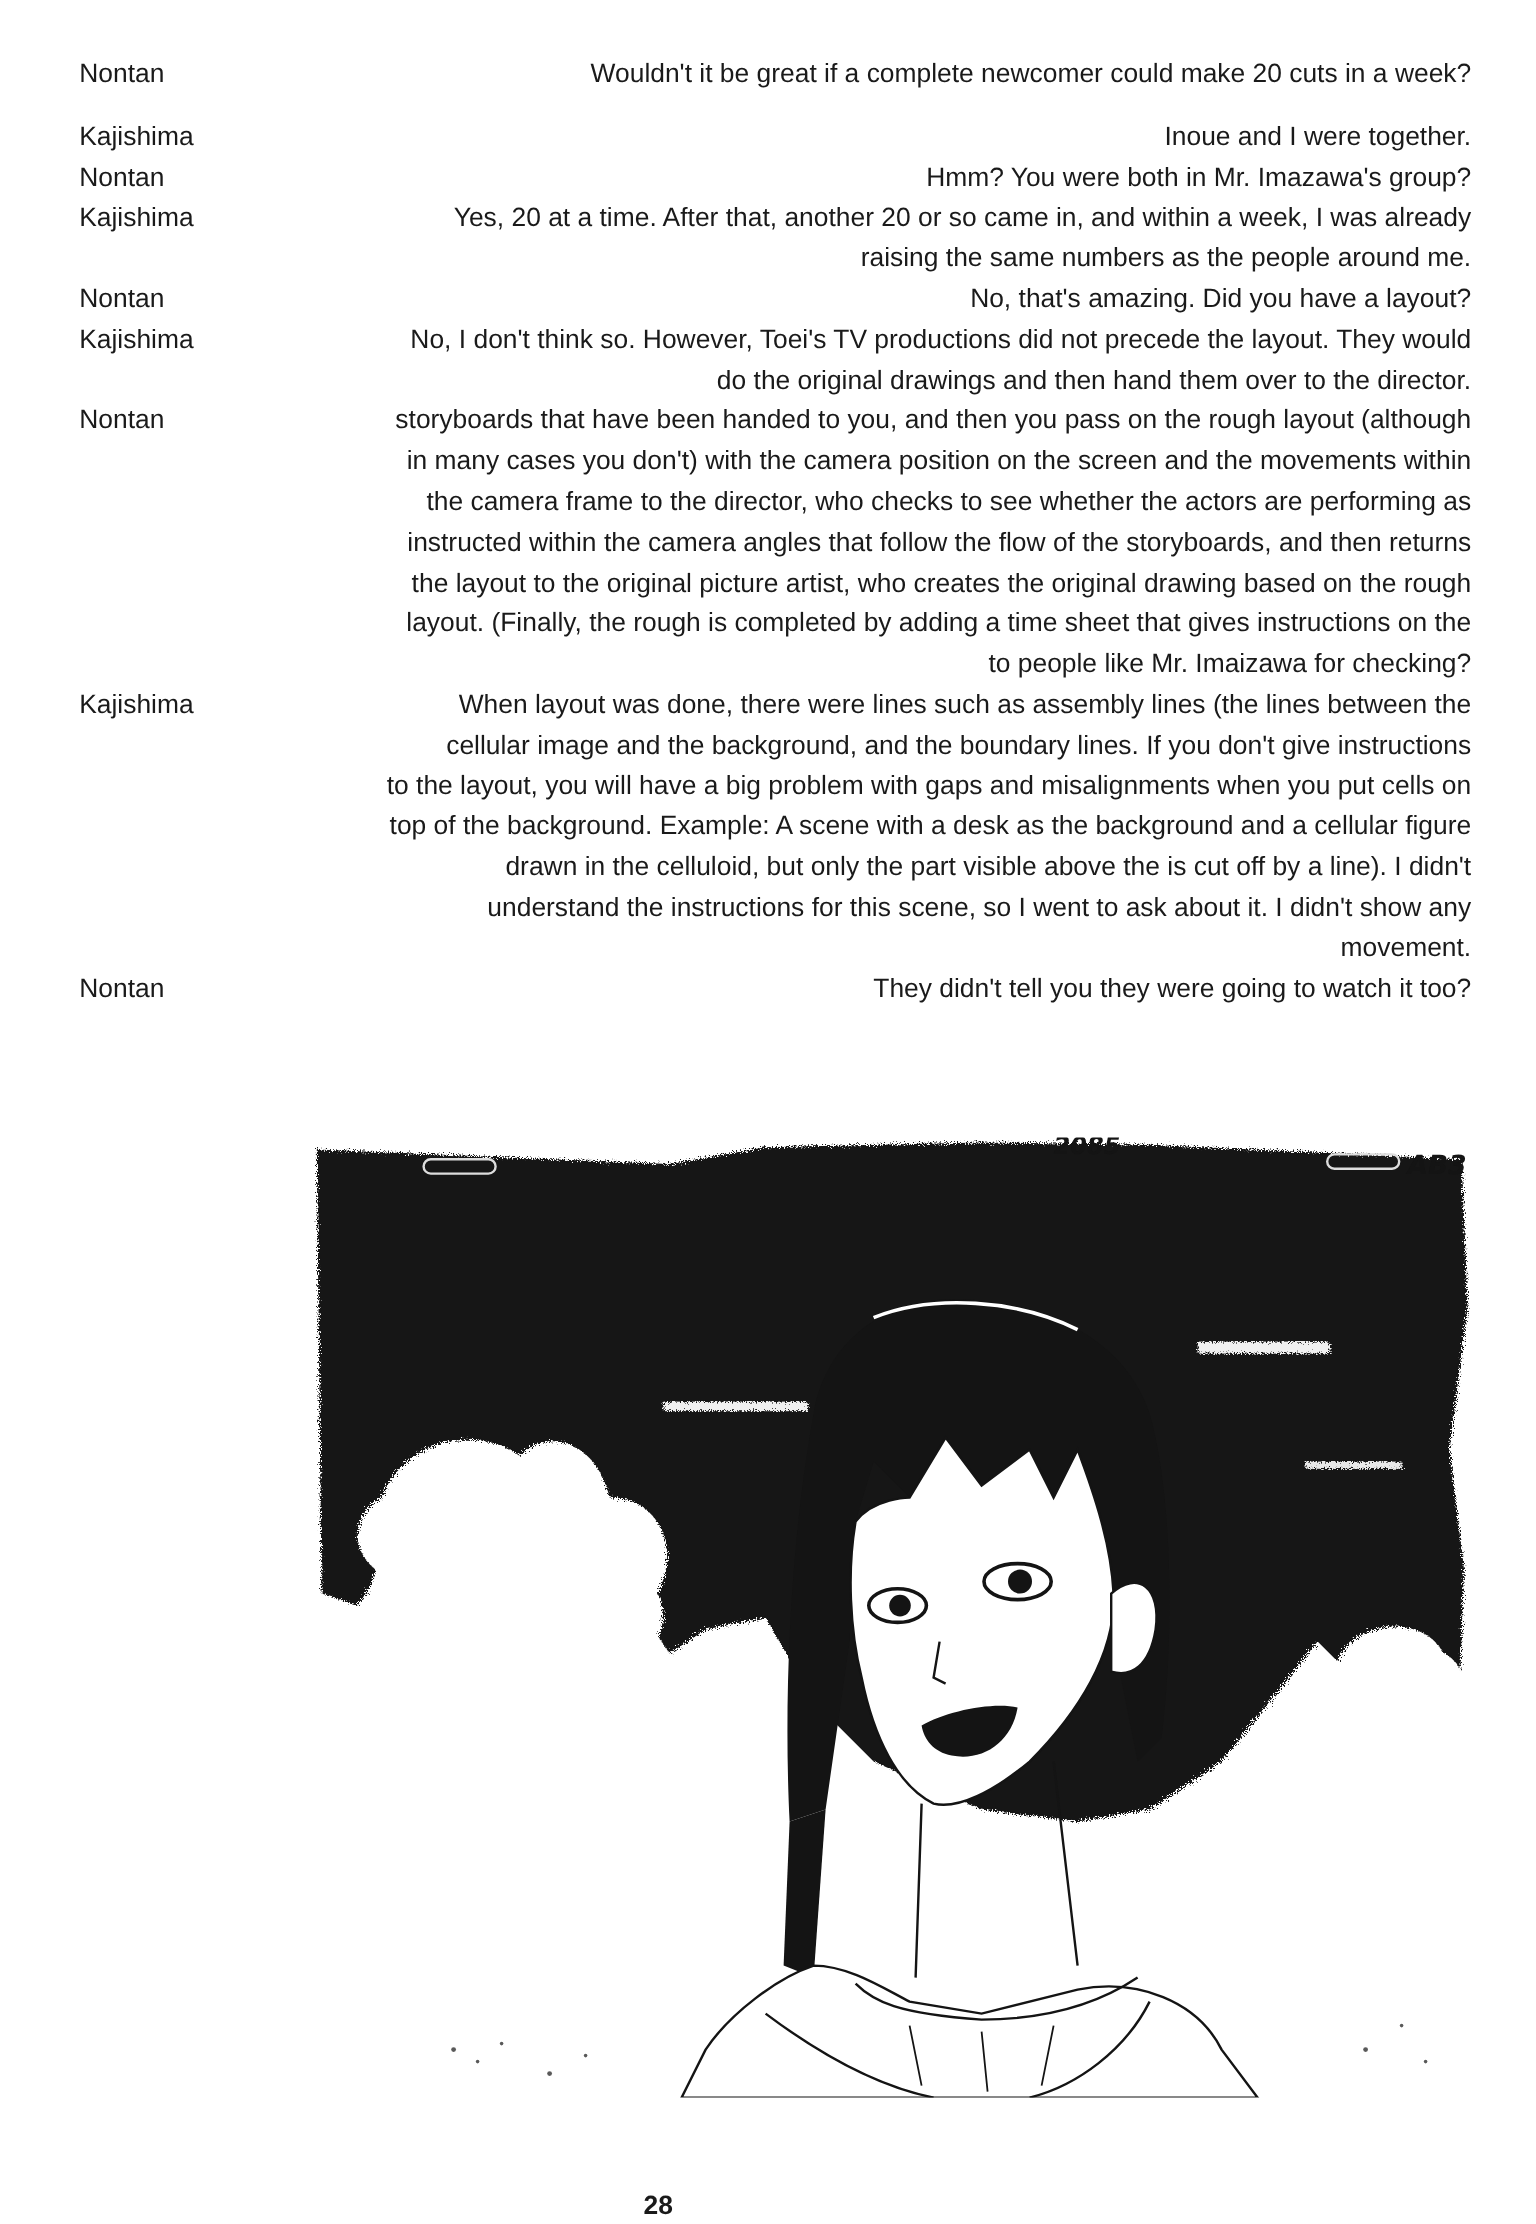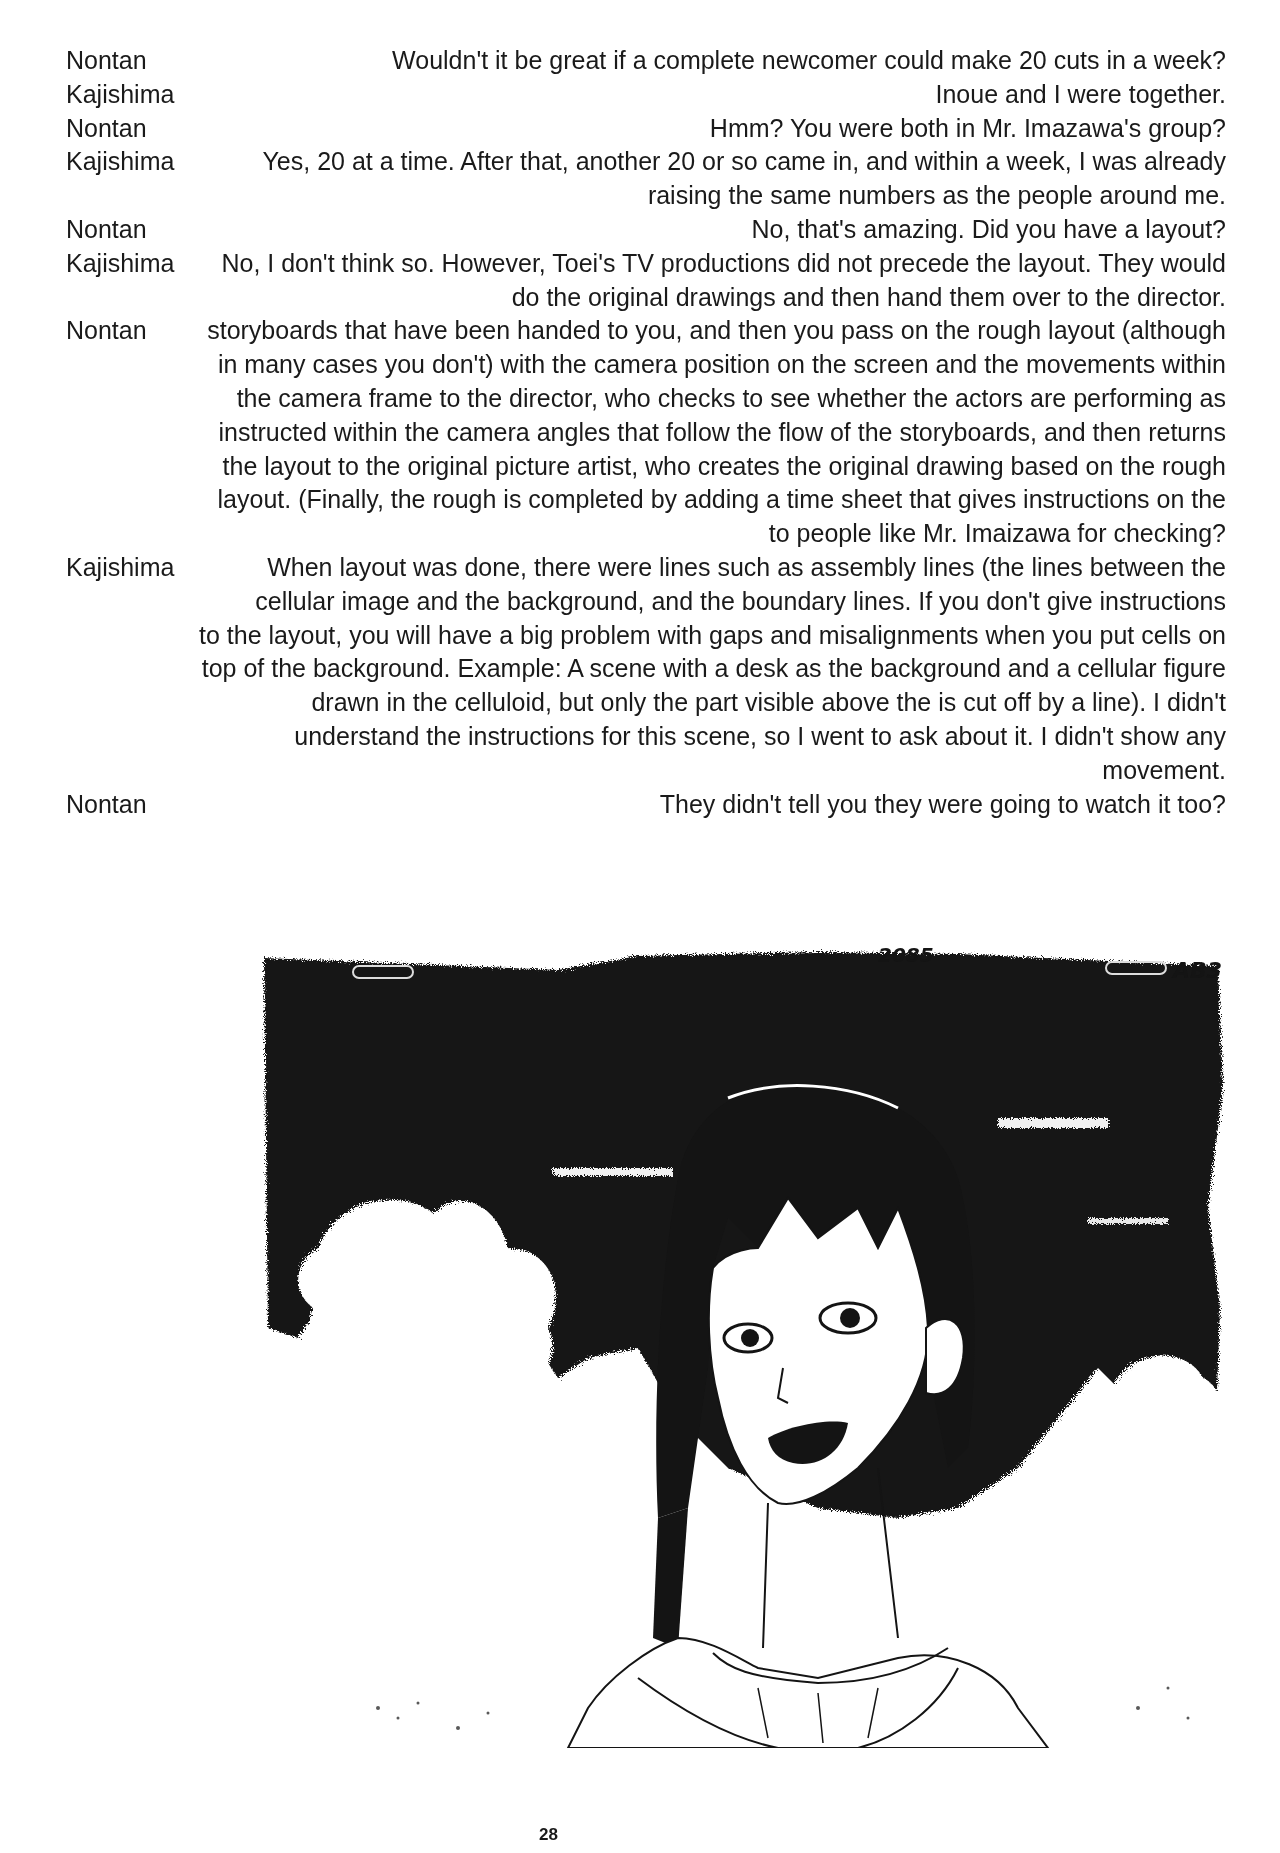--- a/index.html
+++ b/index.html
@@ -1,42 +1,42 @@
 <!DOCTYPE html>
 <html><head>
 <meta charset="utf-8">
 <style>
   html, body { margin: 0; padding: 0; background: #ffffff; }
   body { width: 1280px; height: 1853px; position: relative; overflow: hidden;
          font-family: "Liberation Sans", "DejaVu Sans", sans-serif; color: #1a1a1a; }
   .dialogue { position: absolute; left: 66px; top: 44px; width: 1180px; }
-  .turn { position: relative; font-size: 25px; line-height: 33.8px; }
+  .turn { position: relative; font-size: 22px; line-height: 33.8px; }
   .speaker { position: absolute; left: 0; top: 0; white-space: nowrap; }
   .speech { display: block; margin-left: 103px; padding-right: 20px; }
   
   .line { display: block; white-space: nowrap; text-align: right; }
   .figure { position: absolute; left: 258px; top: 948px; width: 985px; height: 800px; font-weight: bold; }
   .figure svg { width: 100%; height: 100%; display: block; }
   .page-number { position: absolute; left: 0; width: 1097px; top: 1825px; text-align: center;
-                 font-weight: bold; font-size: 17px; }
+                 font-weight: bold; font-size: 22px; }
 </style>
 </head>
 <body>
 
 <div class="dialogue" id="dialogue">
     <div class="turn">
       <span class="speaker">Nontan</span>
       <div class="speech">
         <span class="line">Wouldn't it be great if a complete newcomer could make 20 cuts in a week?</span>
       </div>
     </div>
     <div class="turn">
       <span class="speaker">Kajishima</span>
       <div class="speech">
-        <span class="line" style="padding-left: 12px;">Inoue and I were together.</span>
+        <span class="line" style="padding-left: 12px; margin-top: 19px;">Inoue and I were together.</span>
       </div>
     </div>
     <div class="turn">
       <span class="speaker">Nontan</span>
       <div class="speech">
         <span class="line">Hmm? You were both in Mr. Imazawa's group?</span>
       </div>
     </div>
     <div class="turn">
       <span class="speaker">Kajishima</span>

